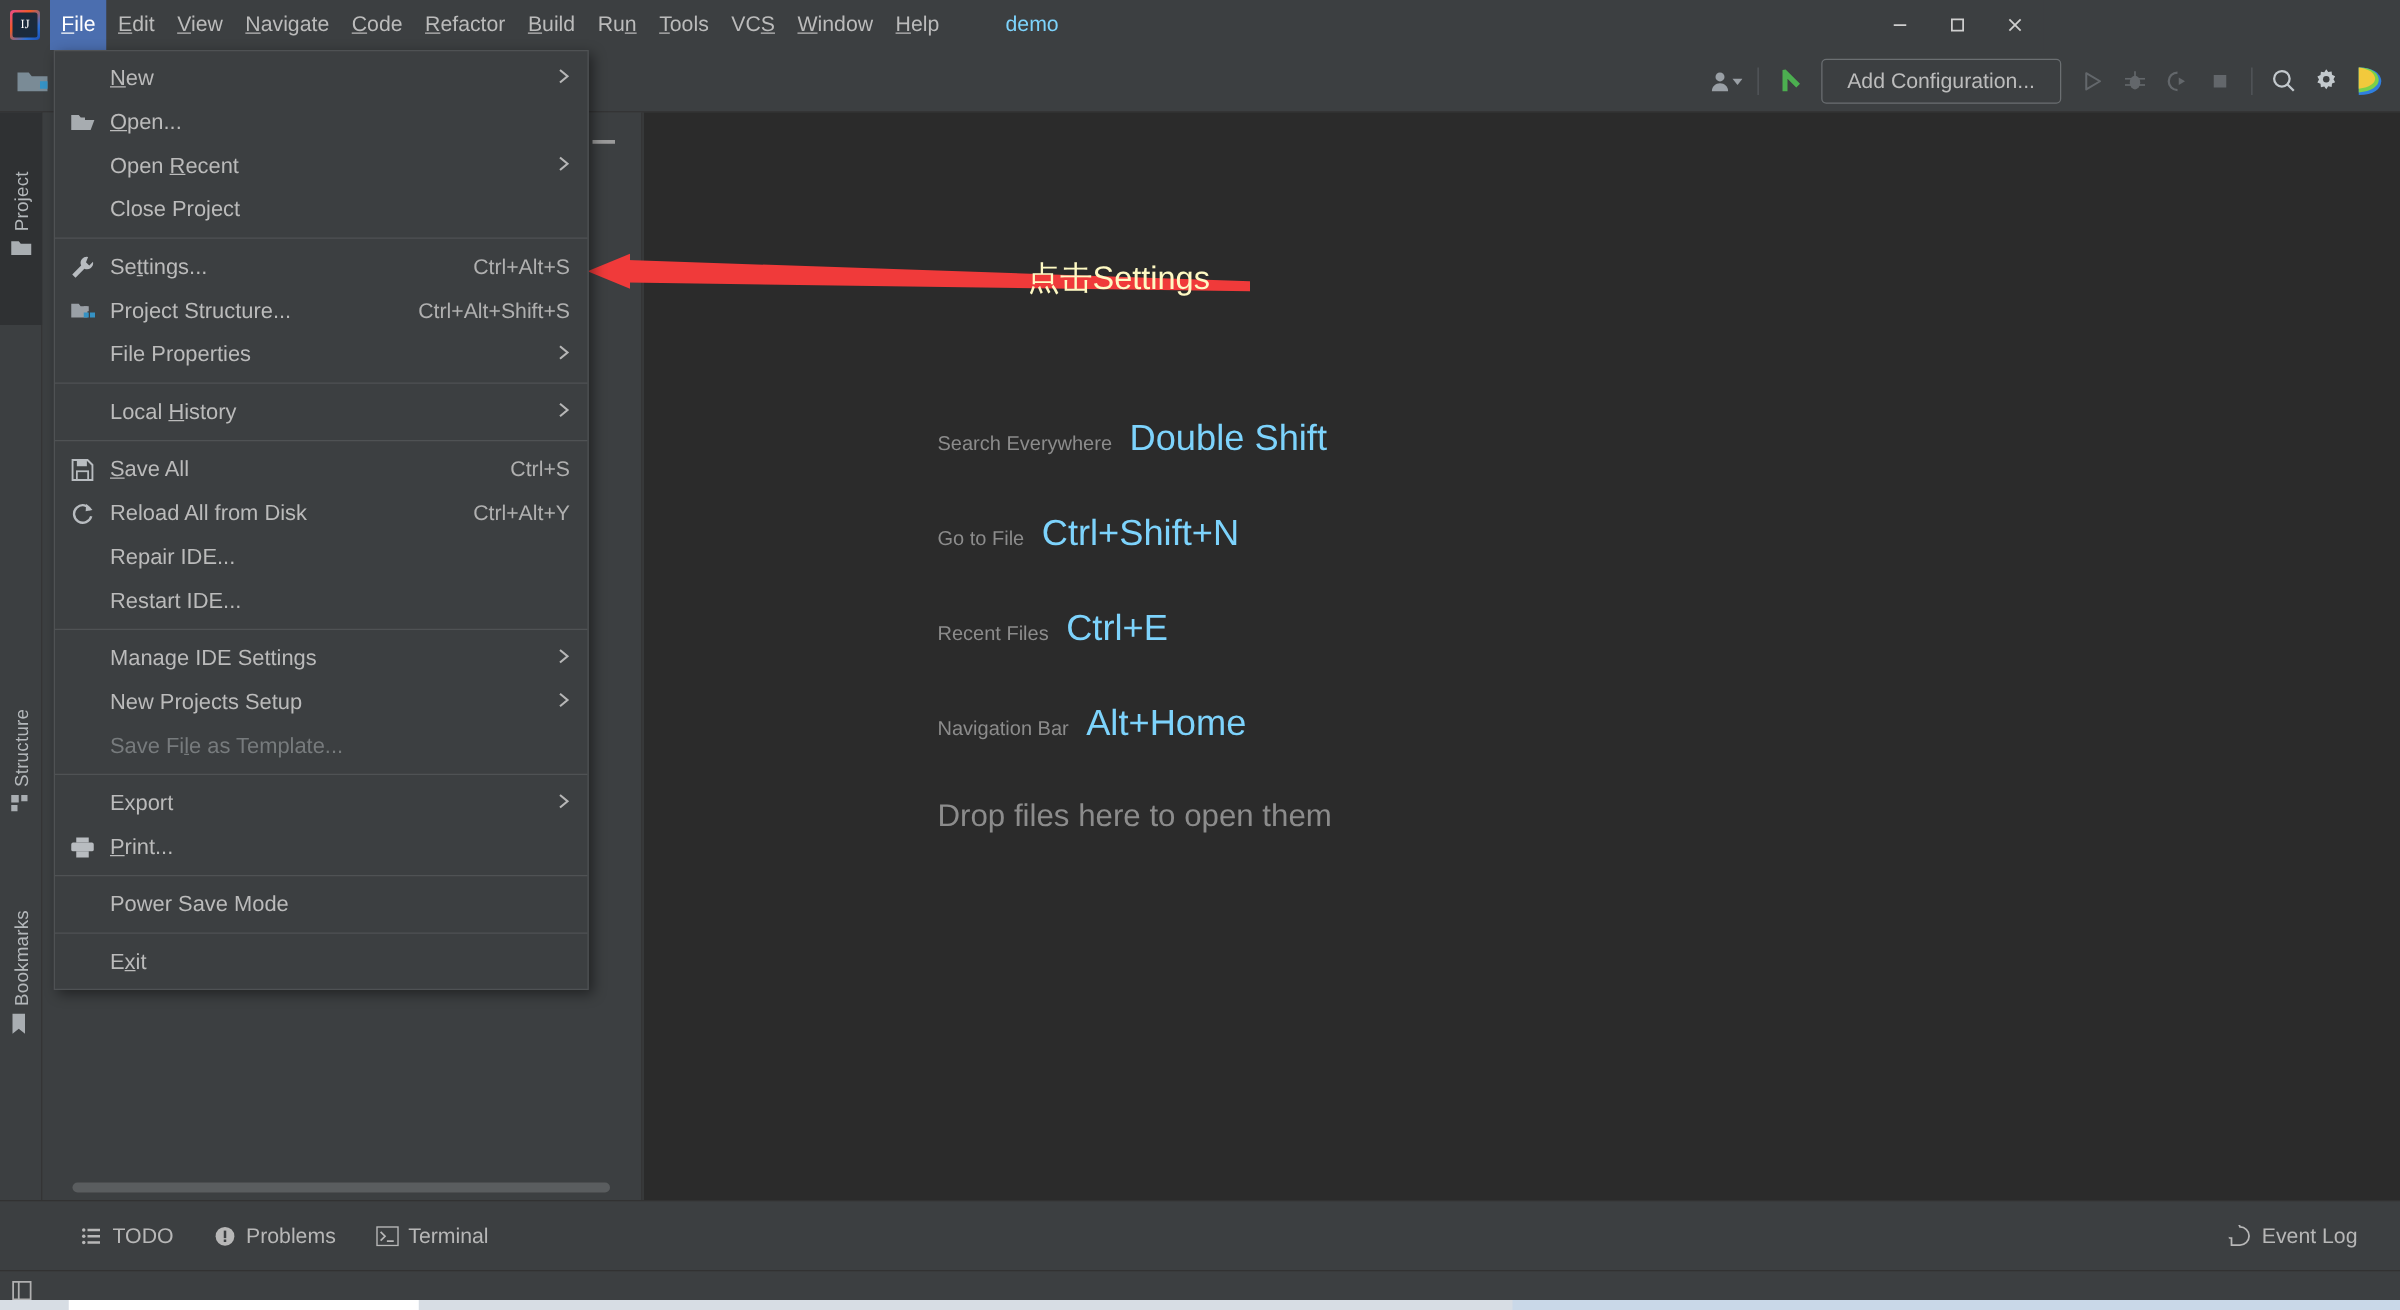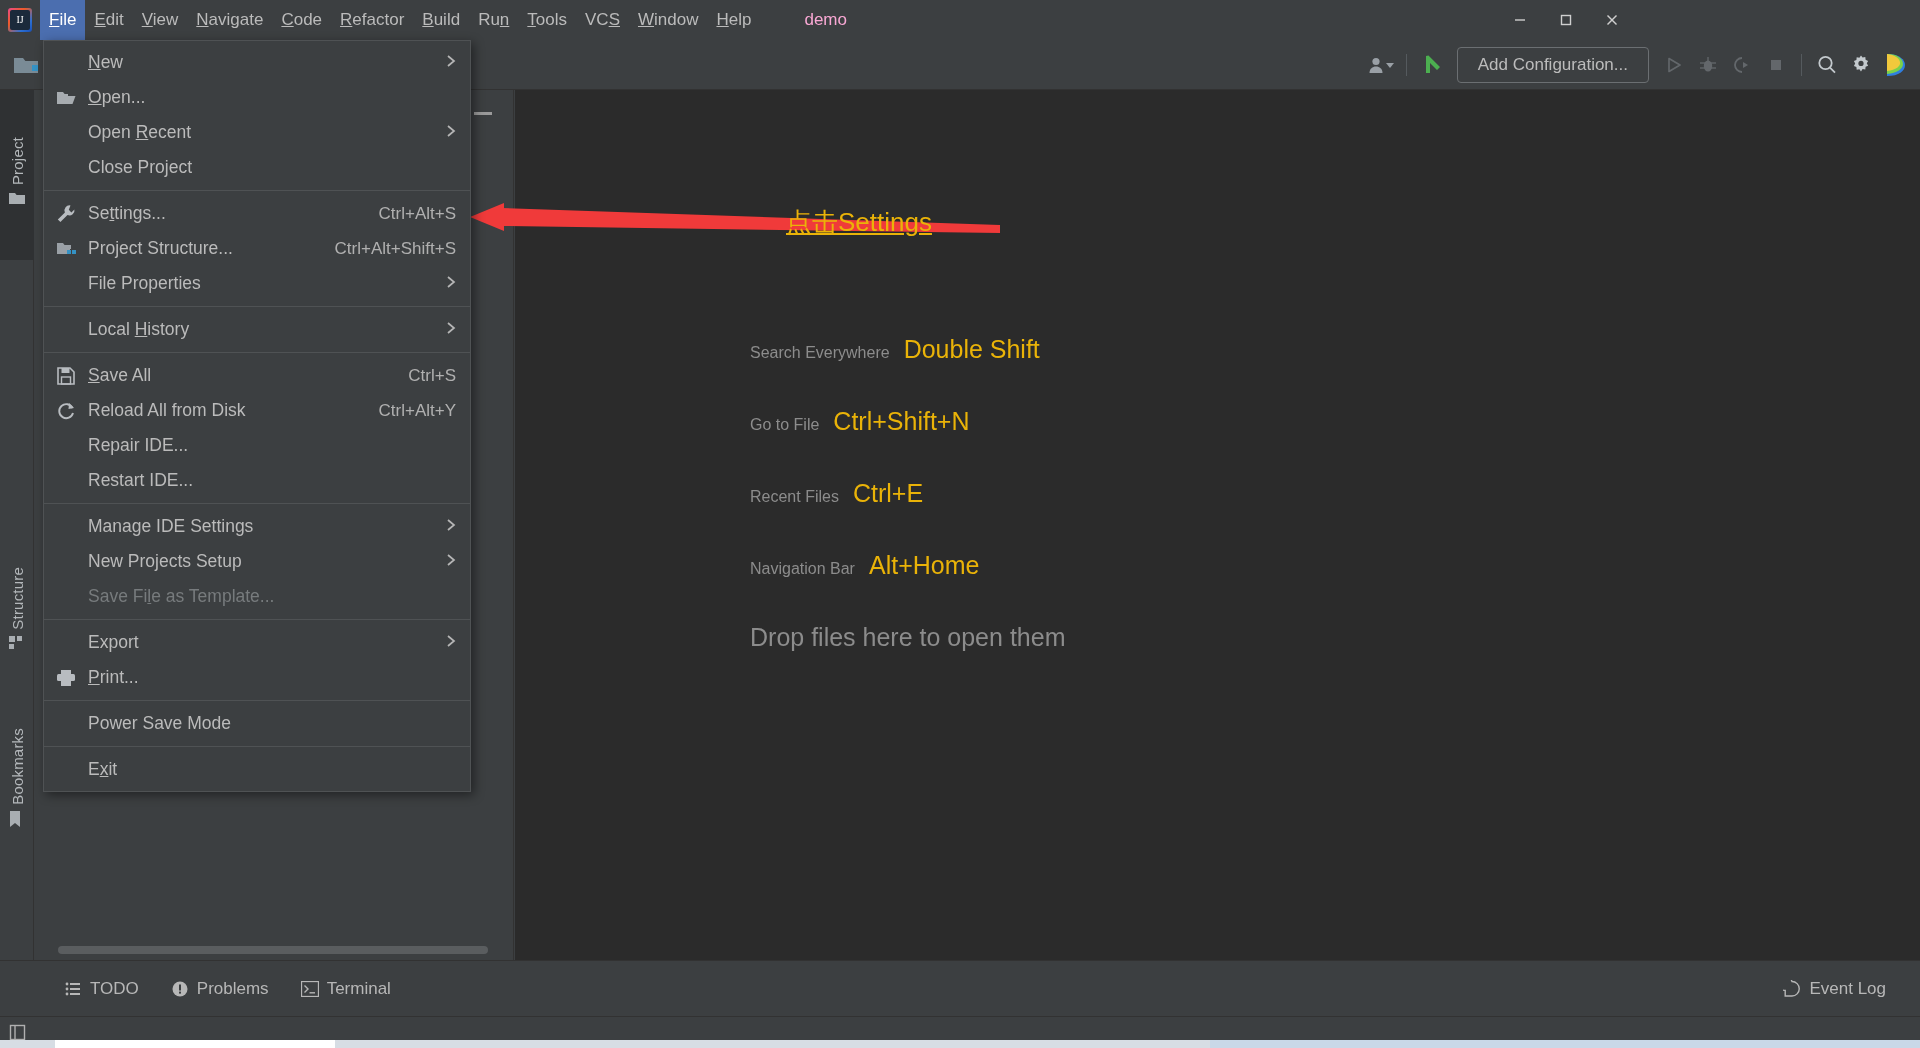--- a/index.html
+++ b/index.html
@@ -38,21 +38,21 @@
   .menubar { display: flex; align-items: center; height: 40px; }
   .menu-top {
     height: 40px; padding: 0 9px;
     display: flex; align-items: center;
     color: #bbbbbb; font-size: 17px;
     cursor: default; white-space: nowrap;
   }
   .menu-top u { text-decoration: underline; }
   .menu-top.active { background: #4b6eaf; color: #ffffff; }
   .project-name {
-    margin-left: 44px; color: #f9a8d4; font-size: 17px;
+    margin-left: 44px; color: #7dd3fc; font-size: 17px;
   }
 
   
   .winbtns {
     position: absolute; right: 0; top: 0; height: 40px;
     display: flex; align-items: center;
   }
   .winbtn {
     width: 46px; height: 40px; display: flex; align-items: center; justify-content: center;
     color: #cfcfcf;
@@ -141,31 +141,31 @@
     background: #2b2b2b;
   }
   .hints {
     position: absolute; left: 235px; top: 245px;
   }
   .hint-row {
     display: flex; align-items: baseline; margin-bottom: 43px;
     white-space: nowrap;
   }
   .hint-label { color: #8c8c8c; font-size: 16px; }
-  .hint-key { color: #eab308; font-size: 25px; margin-left: 14px; }
+  .hint-key { color: #7dd3fc; font-size: 29px; margin-left: 14px; }
   .hint-drop { color: #8c8c8c; font-size: 25px; }
 
   
   .annot-arrow {
     position: absolute; left: 470px; top: 195px; width: 540px; height: 50px;
     pointer-events: none;
   }
   .annot-text {
-    position: absolute; left: 786px; top: 205px;
-    color: #eab308; font-size: 26px; white-space: nowrap; text-decoration: underline;
+    position: absolute; left: 822px; top: 205px;
+    color: #fef9c3; font-size: 26px; white-space: nowrap;
   }
 
   
   .menu-popup {
     position: absolute; left: 43px; top: 40px; width: 428px;
     background: #3c3f41;
     border: 1px solid #4f5254;
     box-shadow: 3px 3px 10px rgba(0,0,0,.45);
     padding: 4px 0;
     z-index: 40;

